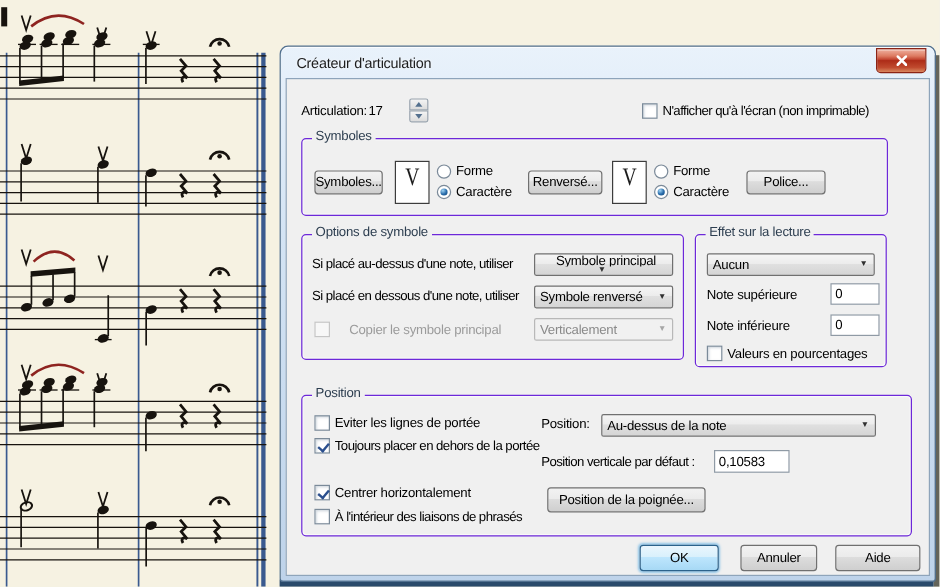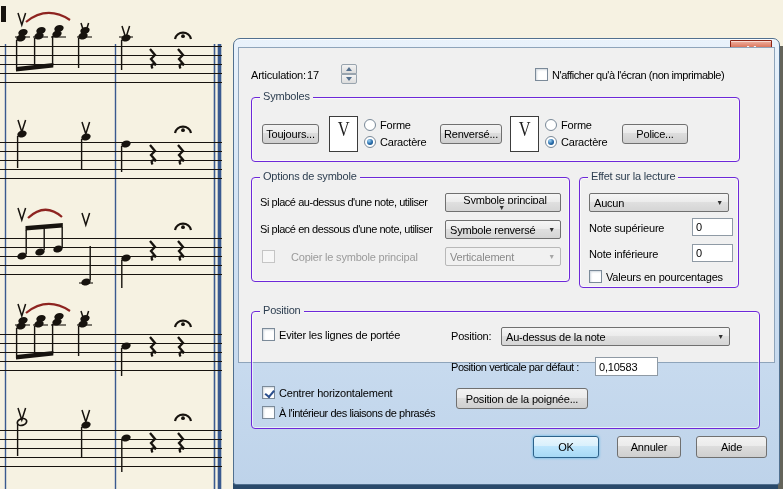--- a/index.html
+++ b/index.html
@@ -21,21 +21,21 @@
           box-shadow:inset 0 1px 0 rgba(255,255,255,.75);
           font-size:11px;letter-spacing:-0.2px;color:#000;}
   .titlebar{position:absolute;left:0;top:0;width:100%;height:26px;}
   .title{position:absolute;left:13px;top:7px;font-size:12px;color:#1c1c1c;
          text-shadow:0 0 3px rgba(255,255,255,.9);}
   .closebtn{position:absolute;right:7px;top:1px;width:40px;height:19px;
             background:linear-gradient(180deg,#efb2a2 0%,#dd7a61 30%,#c24430 45%,#ad2c18 50%,#c04a2e 80%,#d9875f 100%);
             border:1px solid #8c2415;border-radius:0 0 4px 4px;
             box-shadow:inset 0 1px 0 rgba(255,255,255,.55);
             display:flex;align-items:center;justify-content:center;cursor:pointer;}
-  .client{position:absolute;left:4px;top:8px;width:537px;height:316px;
+  .client{position:absolute;left:4px;top:26px;width:537px;height:415px;
           background:#f0f0f0;border:1px solid #8ea4ba;box-sizing:border-box;}
 
   
   .lbl{position:absolute;white-space:nowrap;}
   .tight{letter-spacing:-0.45px;}
   .dis{color:#9b9b9b;margin-left:12px;}
   .group{position:absolute;border:1px solid #6d28d9;border-radius:4px;
          box-shadow:inset 0 0 0 1px rgba(255,255,255,.6);}
   .group-label{position:absolute;top:-8px;left:8px;background:#f0f0f0;
                padding:0 3px;color:#2d3e50;white-space:nowrap;}
@@ -266,21 +266,21 @@
           </div>
     </div>
 
     <div class="row" style="left:296px;top:20px;">
       <span class="cb"></span>
       <span class="tight">N'afficher qu'à l'écran (non imprimable)</span>
     </div>
 
     <div class="group" style="left:12px;top:49px;width:487px;height:63px;">
       <span class="group-label">Symboles</span>
-      <div class="btn" style="left:10px;top:26px;width:57px;height:20px;">Toujours...</div>
+      <div class="btn" style="left:10px;top:26px;width:57px;height:20px;">Symboles...</div>
       <div class="sympreview" style="left:77px;top:18px;">
         <span>V</span>
       </div>
       <div class="row" style="left:112px;top:21px;">
         <span class="radio"></span>
         <span>Forme</span>
       </div>
       <div class="row" style="left:112px;top:38px;">
         <span class="radio on"></span>
         <span>Caractère</span>
@@ -337,20 +337,24 @@
         <span>Valeurs en pourcentages</span>
       </div>
     </div>
 
     <div class="group" style="left:12px;top:263px;width:507px;height:116px;">
       <span class="group-label">Position</span>
       <div class="row" style="left:10px;top:16px;">
         <span class="cb"></span>
         <span>Eviter les lignes de portée</span>
       </div>
+      <div class="row" style="left:10px;top:35px;">
+        <span class="cb on"></span>
+        <span class="tight">Toujours placer en dehors de la portée</span>
+      </div>
       <div class="row" style="left:10px;top:94px;">
         <span class="cb"></span>
         <span class="tight">À l'intérieur des liaisons de phrasés</span>
       </div>
       <div class="row" style="left:10px;top:74px;">
         <span class="cb on"></span>
         <span>Centrer horizontalement</span>
       </div>
       <span class="lbl" style="left:199px;top:18px;">Position:</span>
       <div class="combo" style="left:249px;top:15px;width:229px;">

